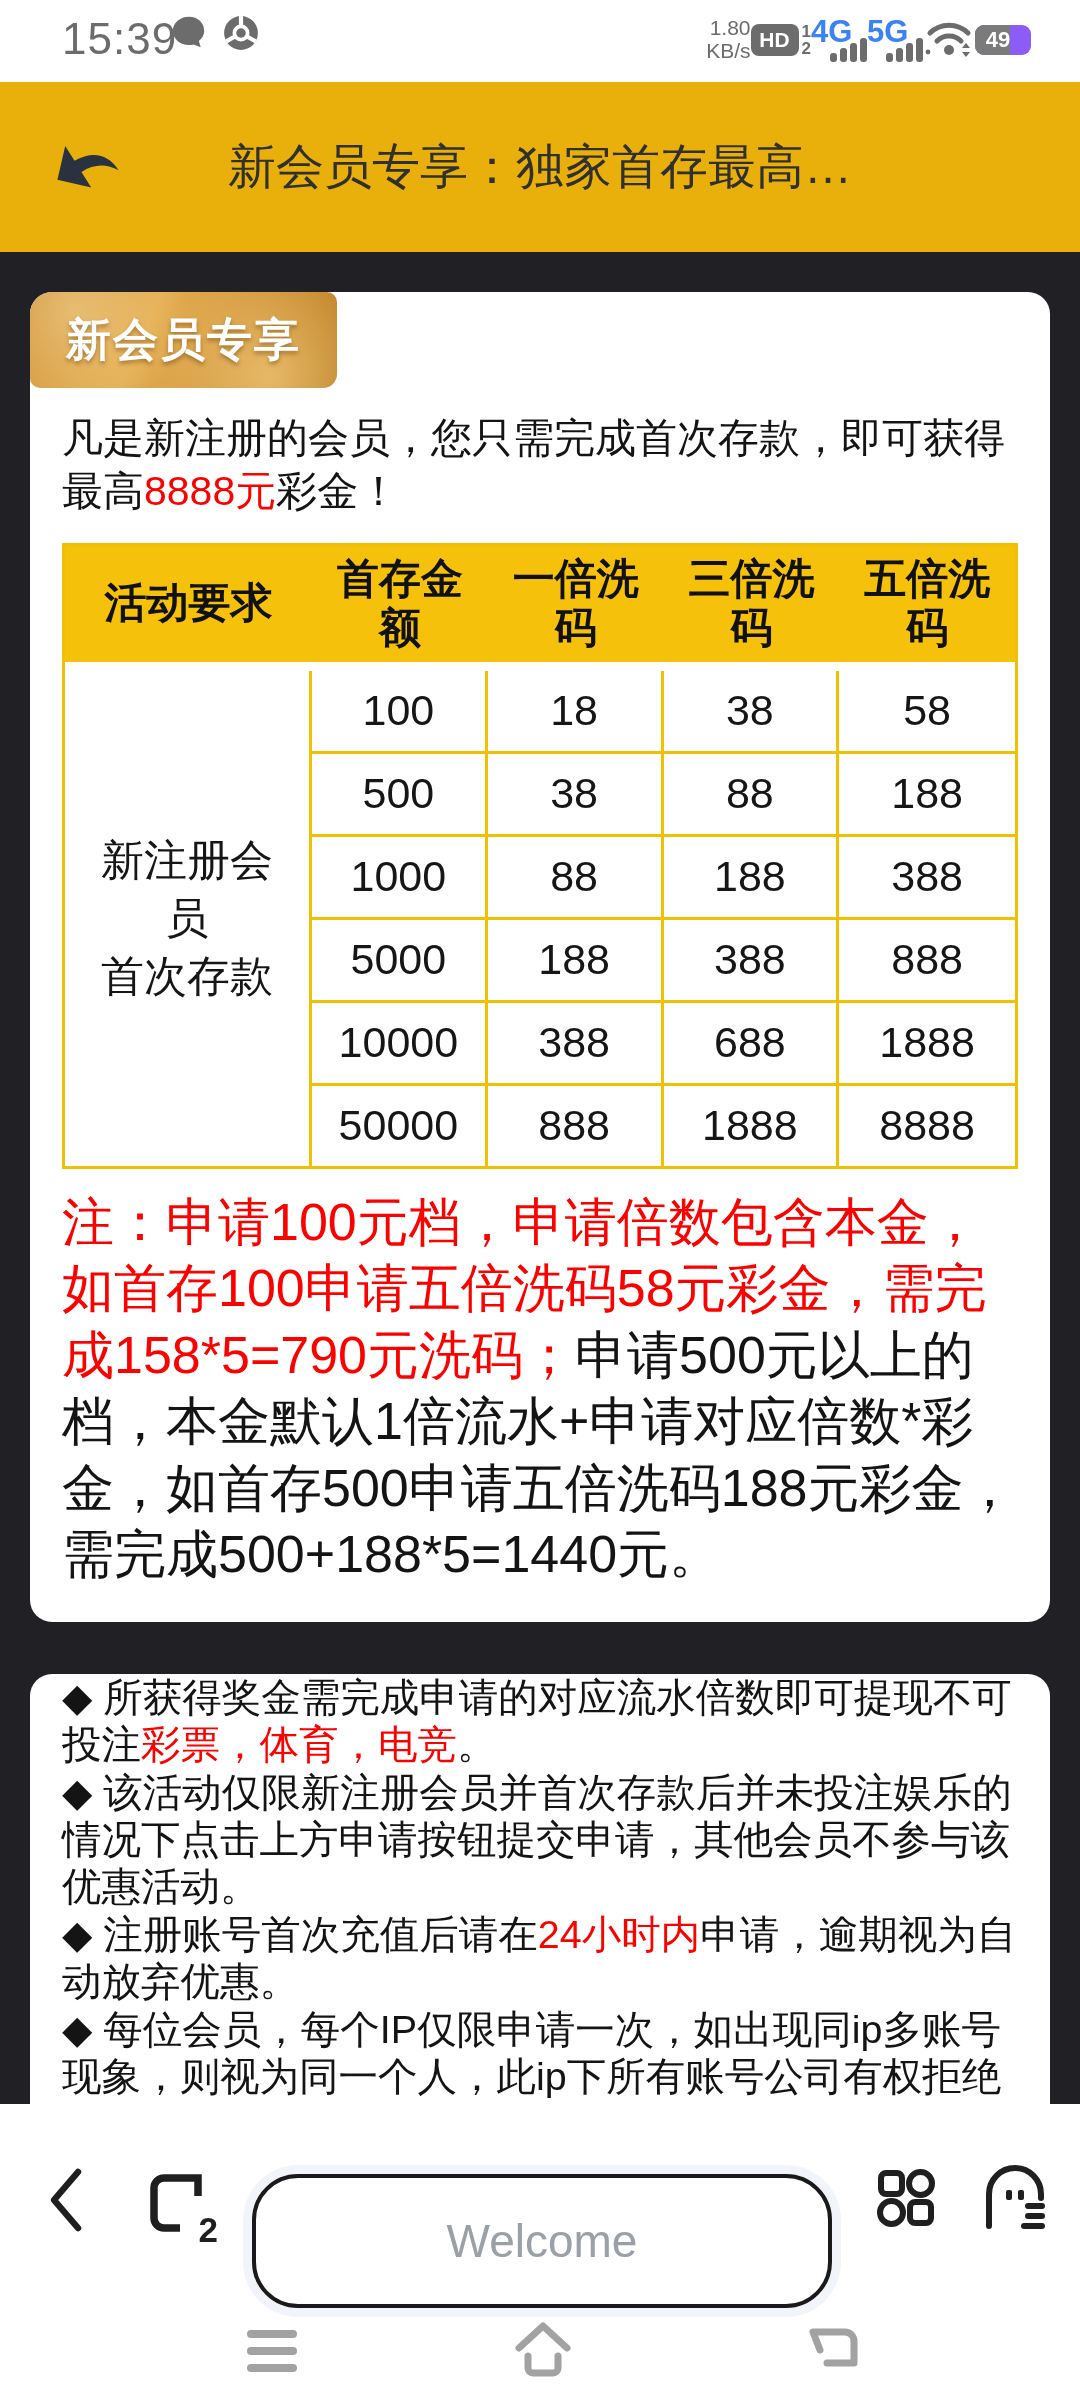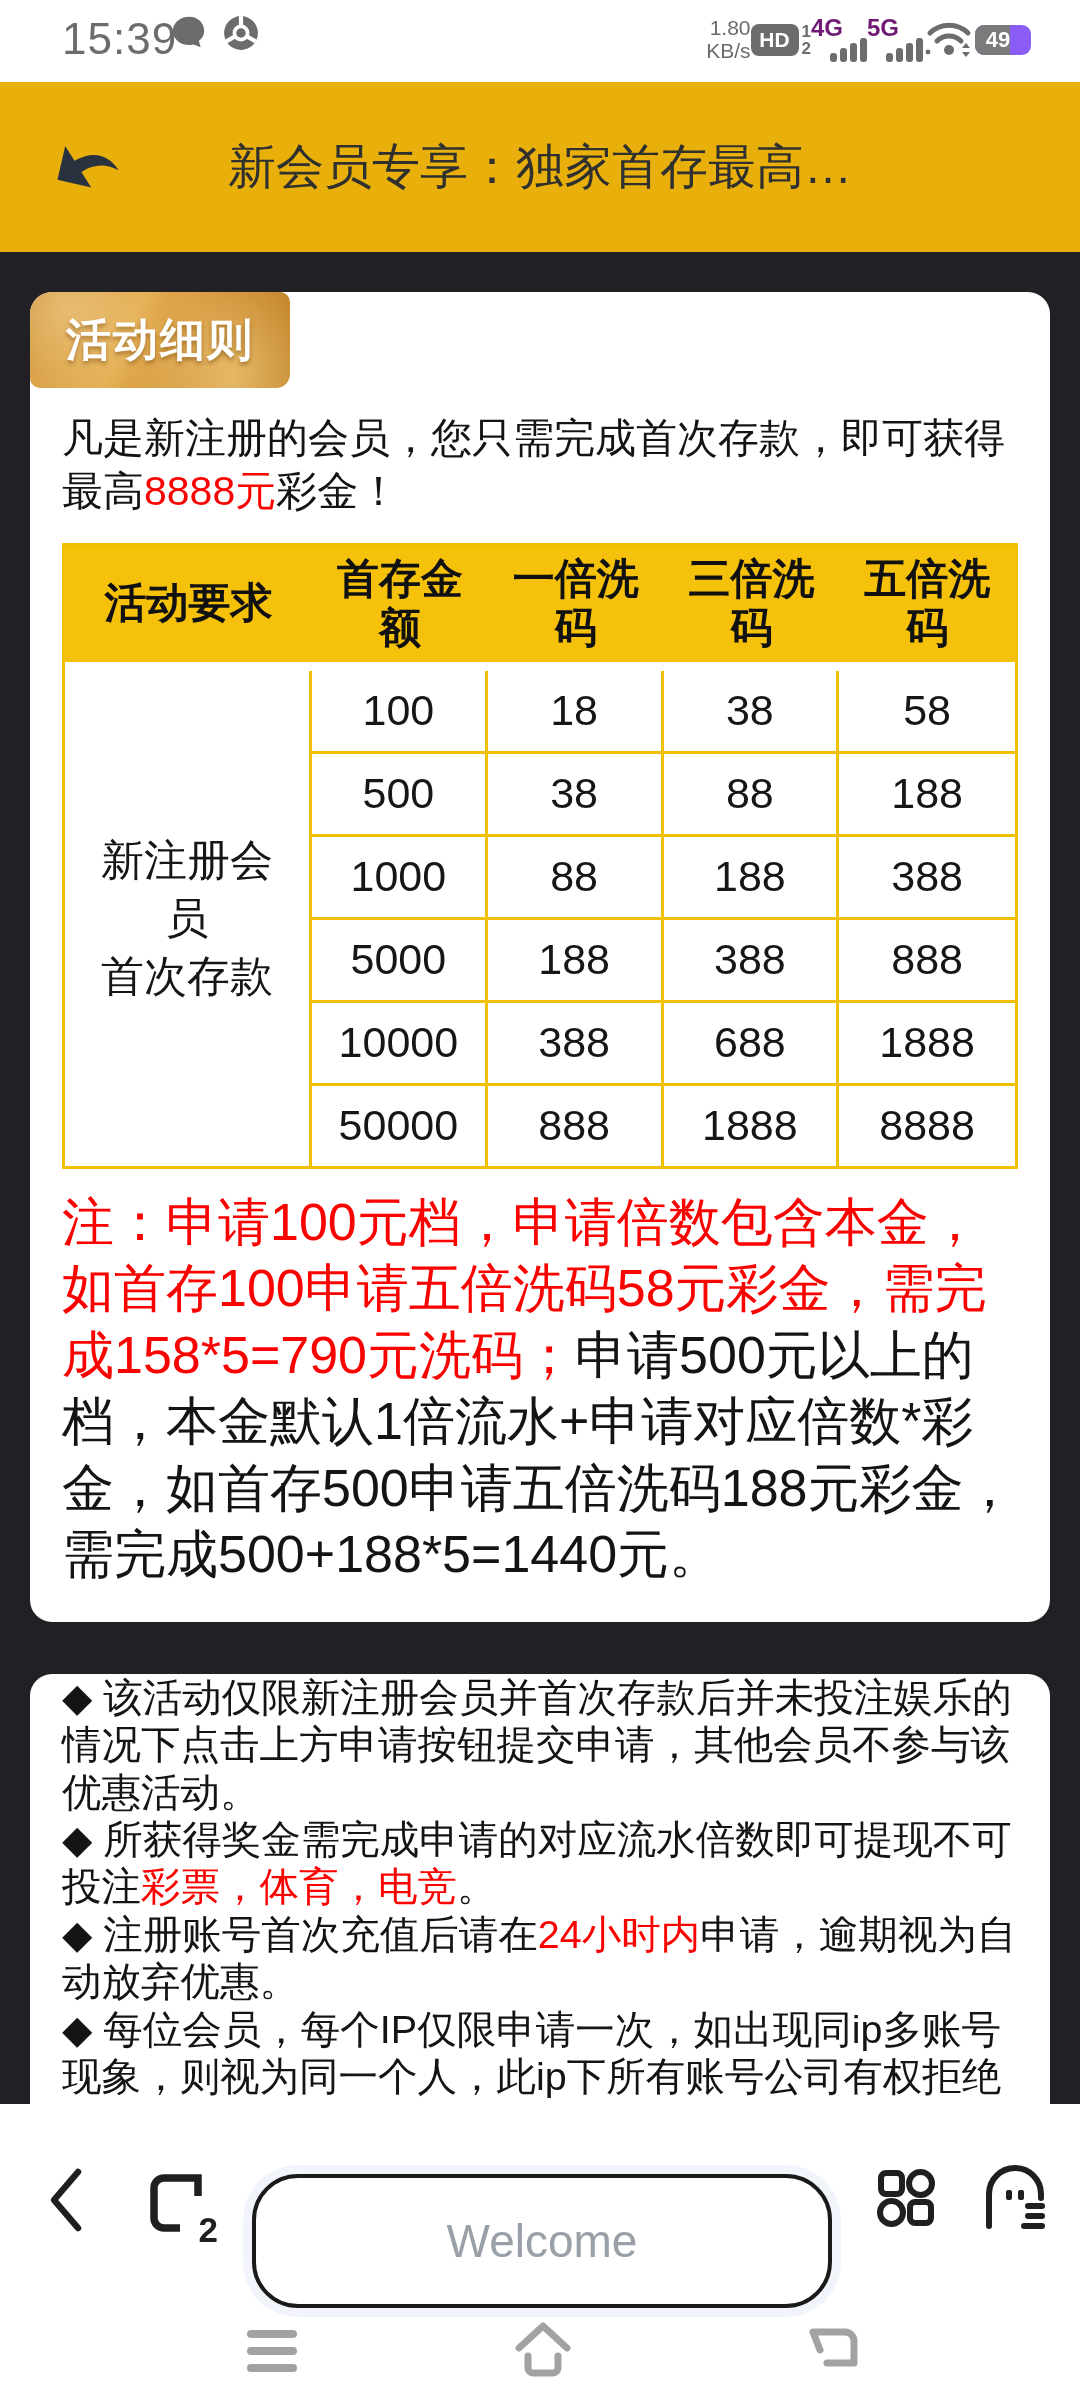--- a/index.html
+++ b/index.html
@@ -10,21 +10,21 @@
   .statusbar{position:absolute;left:0;top:0;width:1080px;height:82px;background:#fff;}
   .sb-time{position:absolute;left:62px;top:14px;font-size:44px;color:#6c6c6c;letter-spacing:1px;}
   .sb-left-icons{position:absolute;left:170px;top:14px;display:flex;gap:14px;align-items:center;}
   .sb-right{position:absolute;right:54px;top:8px;height:64px;display:flex;align-items:center;color:#6c6c6c;}
   .sb-speed{font-size:21px;line-height:1.08;text-align:right;color:#6c6c6c;}
   .hd-wrap{display:flex;align-items:center;gap:3px;}
   .hd-badge{width:48px;height:32px;background:#6c6c6c;border-radius:8px;color:#fff;font-weight:bold;
             font-size:21px;display:flex;align-items:center;justify-content:center;}
   .hd-sims{display:flex;flex-direction:column;font-size:17px;line-height:1.0;font-weight:bold;color:#6c6c6c;}
   .net{position:relative;width:56px;height:48px;}
-  .net .g{position:absolute;left:0;top:-2px;font-size:24px;font-weight:bold;color:#701a75;}
+  .net .g{position:absolute;left:0;top:-2px;font-size:31px;font-weight:bold;color:#3b82f6;}
   .net .bars{position:absolute;right:0;bottom:2px;display:flex;align-items:flex-end;gap:3px;}
   .net .bars i{display:block;width:7px;background:#6c6c6c;border-radius:3px;}
   .batt{position:relative;width:56px;height:30px;border-radius:9px;overflow:hidden;background:#8b5cf6;}
   .batt .lvl{position:absolute;left:0;top:0;bottom:0;width:62%;background:#7b7b7b;}
   .batt .num{position:absolute;left:0;top:0;right:18%;bottom:0;display:flex;align-items:center;justify-content:center;
              color:#fff;font-size:22px;font-weight:bold;}
   .batt-nub{width:5px;height:14px;background:#c9c9c9;border-radius:0 3px 3px 0;margin-left:-10px;}
 
   
   .appbar{position:absolute;left:0;top:82px;width:1080px;height:170px;background:var(--header_yellow);}
@@ -161,21 +161,21 @@
       <svg width="84" height="84" viewBox="0 0 48 48" style="transform:rotate(-32deg)">
         <path fill="#2a3240" d="M20 18 V8 L6 22 l14 14 V25.5 c8.5 0 14.5 3.3 18.5 10.5 C38.5 25 32 18.5 20 18 z"></path>
       </svg>
     </div>
     <div class="appbar-title">新会员专享：独家首存最高…</div>
   </div>
 
   <div class="content">
 
     <div class="card card-1">
-      <div class="badge">活动细则</div>
+      <div class="badge">新会员专享</div>
       <div class="card-body">
         <div class="intro"><span>凡是新注册的会员，您只需完成首次存款，即可获得最高</span><span class="red">8888元</span><span>彩金！</span></div>
         <table class="promo">
           <thead>
               <tr>
                 <th class="col-req">
                   <div>活动要求</div>
                 </th>
                 <th>
                   <div>首存金</div>
@@ -239,22 +239,22 @@
               </tr>
             </tbody>
         </table>
         <div class="note"><span class="red">注：申请100元档，申请倍数包含本金，如首存100申请五倍洗码58元彩金，需完成158*5=790元洗码；</span><span>申请500元以上的档，本金默认1倍流水+申请对应倍数*彩金，如首存500申请五倍洗码188元彩金，需完成500+188*5=1440元。</span></div>
       </div>
     </div>
 
     <div class="card card-2">
       <div class="card-body" style="padding-top:0;">
         <ul class="rules">
+            <li><span>◆ 所获得奖金需完成申请的对应流水倍数即可提现不可投注</span><span class="red">彩票，体育，电竞</span><span>。</span></li>
             <li><span>◆ 该活动仅限新注册会员并首次存款后并未投注娱乐的情况下点击上方申请按钮提交申请，其他会员不参与该优惠活动。</span></li>
-            <li><span>◆ 所获得奖金需完成申请的对应流水倍数即可提现不可投注</span><span class="red">彩票，体育，电竞</span><span>。</span></li>
             <li><span>◆ 注册账号首次充值后请在</span><span class="red">24小时内</span><span>申请，逾期视为自动放弃优惠。</span></li>
             <li><span>◆ 每位会员，每个IP仅限申请一次，如出现同ip多账号现象，则视为同一个人，此ip下所有账号公司有权拒绝派送彩金。</span></li>
           </ul>
       </div>
     </div>
 
   </div>
 
   <div class="bottombar">
 

